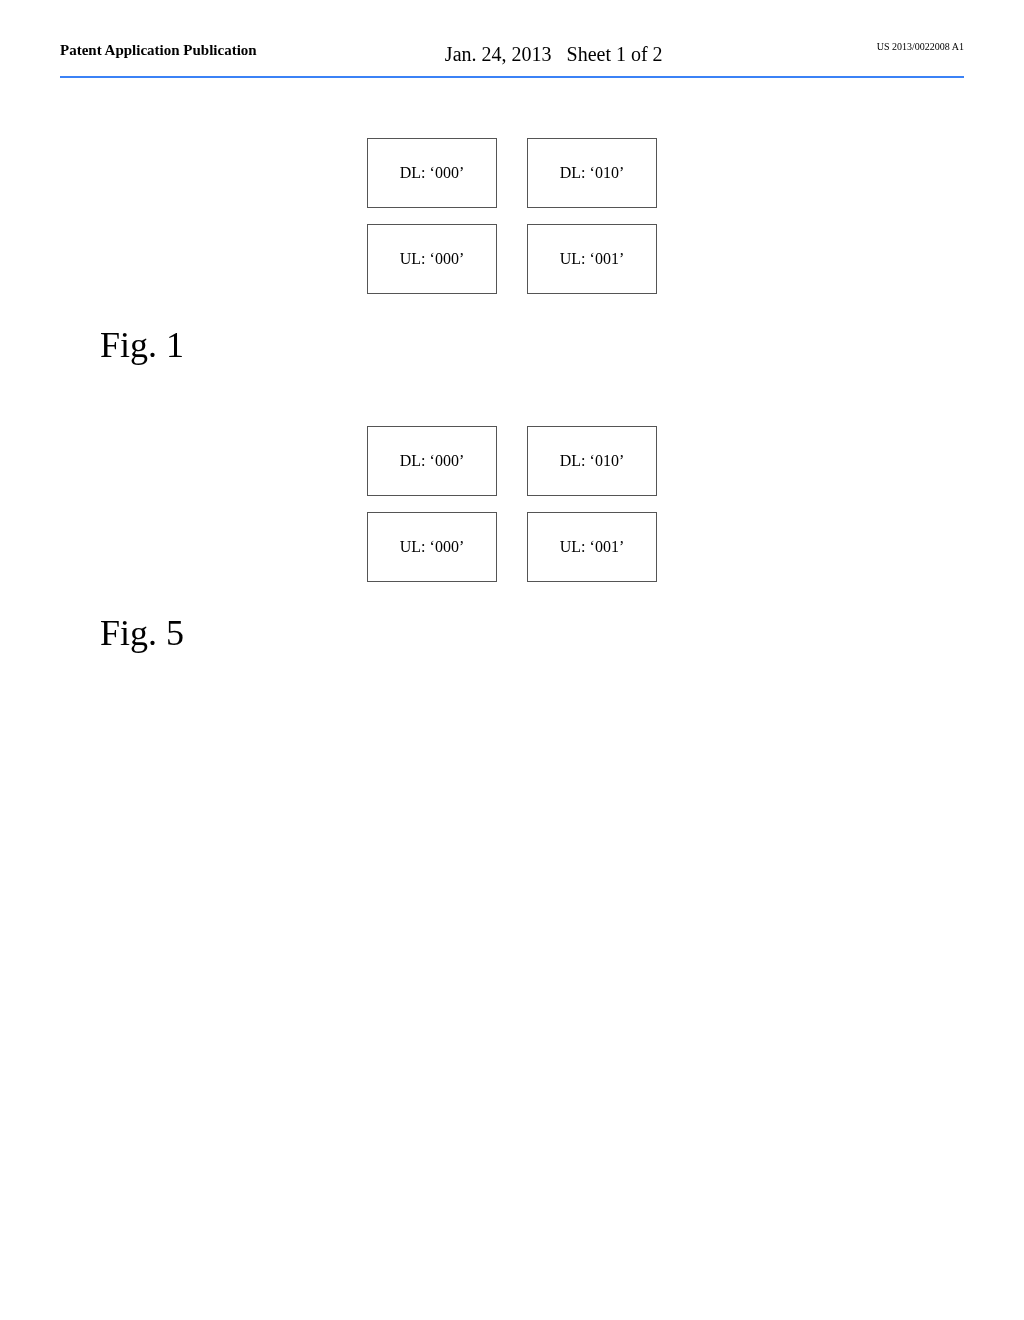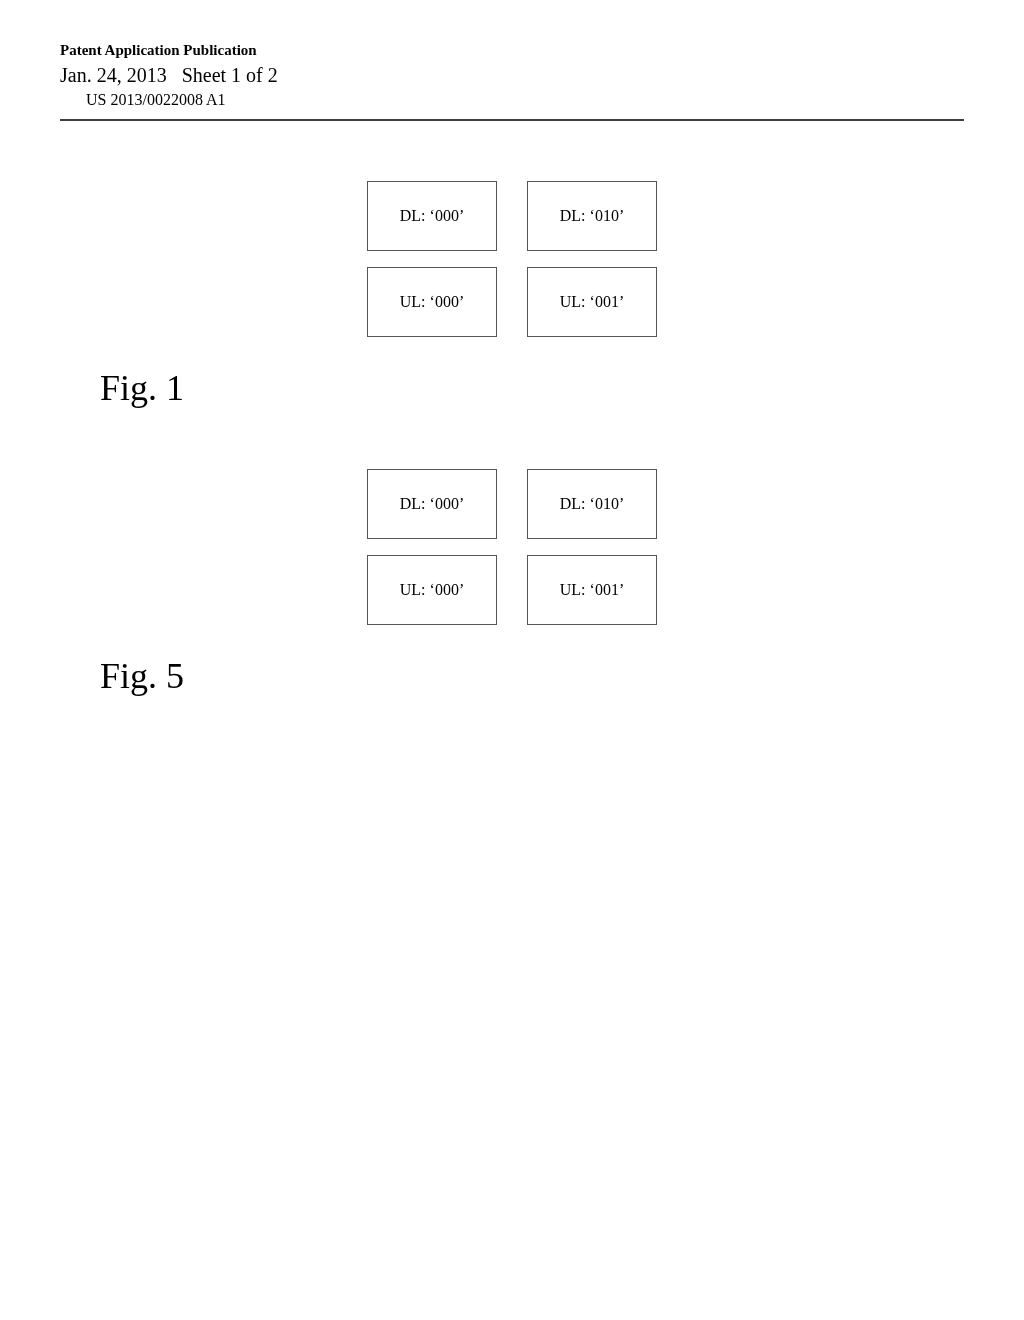--- a/index.html
+++ b/index.html
@@ -20,42 +20,41 @@
     .page-container {
       width: 1024px;
       height: 1320px;
       position: relative;
       background: #ffffff;
       padding: 40px 60px;
     }
 
     .header {
       display: flex;
-      justify-content: flex-start;
+      justify-content: space-between;
       align-items: flex-start;
-      border-bottom: 2px solid #404040;
+      border-bottom: 2px solid #3b82f6;
       padding-bottom: 8px;
       margin-bottom: 40px;
-      flex-direction: column;
     }
 
     .header-left {
       font-size: 15px;
       font-weight: bold;
       line-height: 1.4;
     }
 
     .header-center {
       font-size: 20px;
       text-align: center;
       line-height: 1.4;
     }
 
     .header-right {
-      font-size: 16px;
+      font-size: 10px;
       text-align: right;
       line-height: 1.4;
       margin-left: 26px;
     }
 
     .figure-section {
       margin-bottom: 60px;
     }
 
     .diagram-area {

